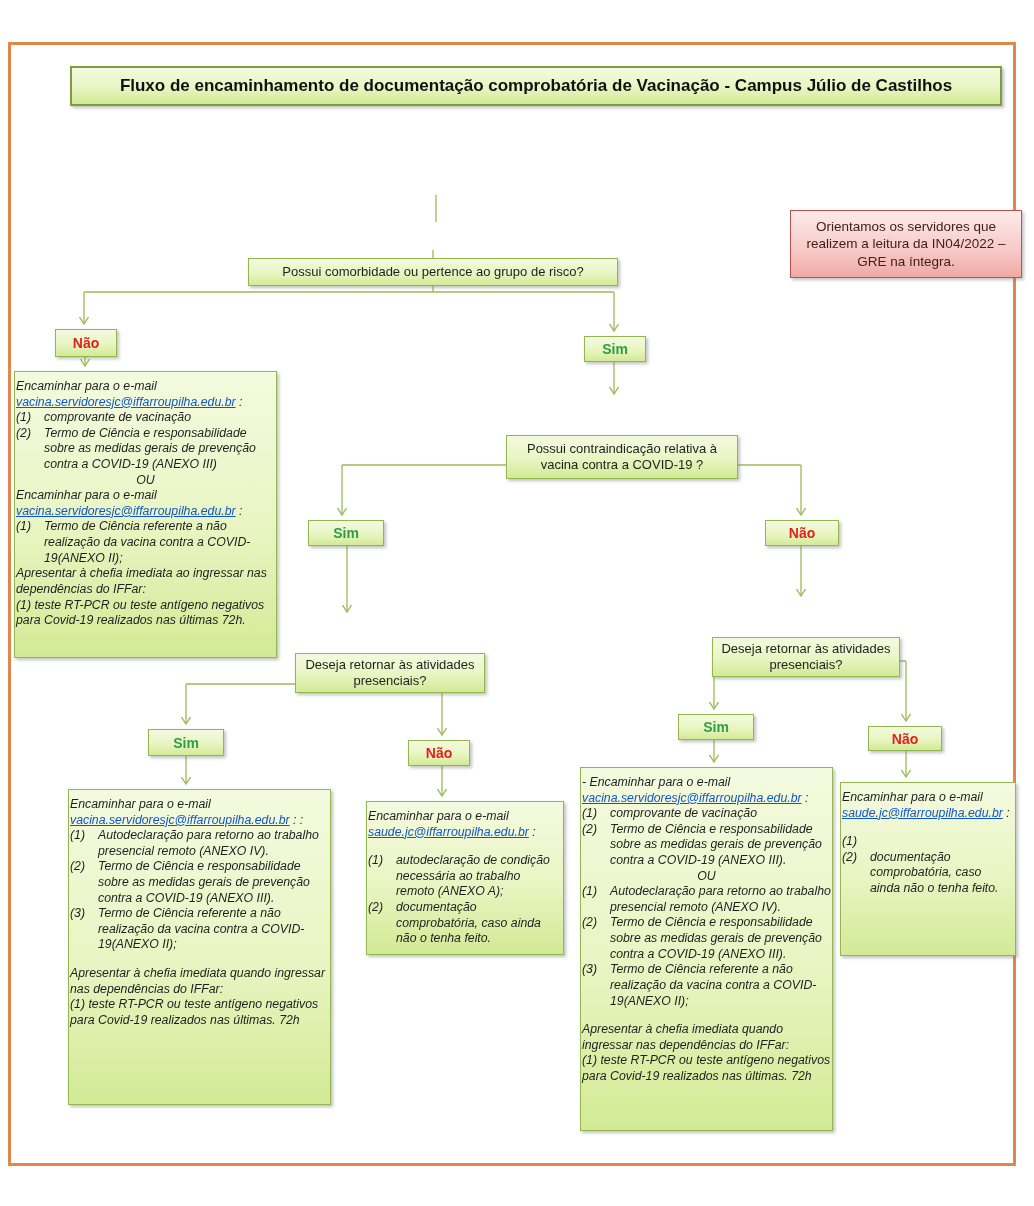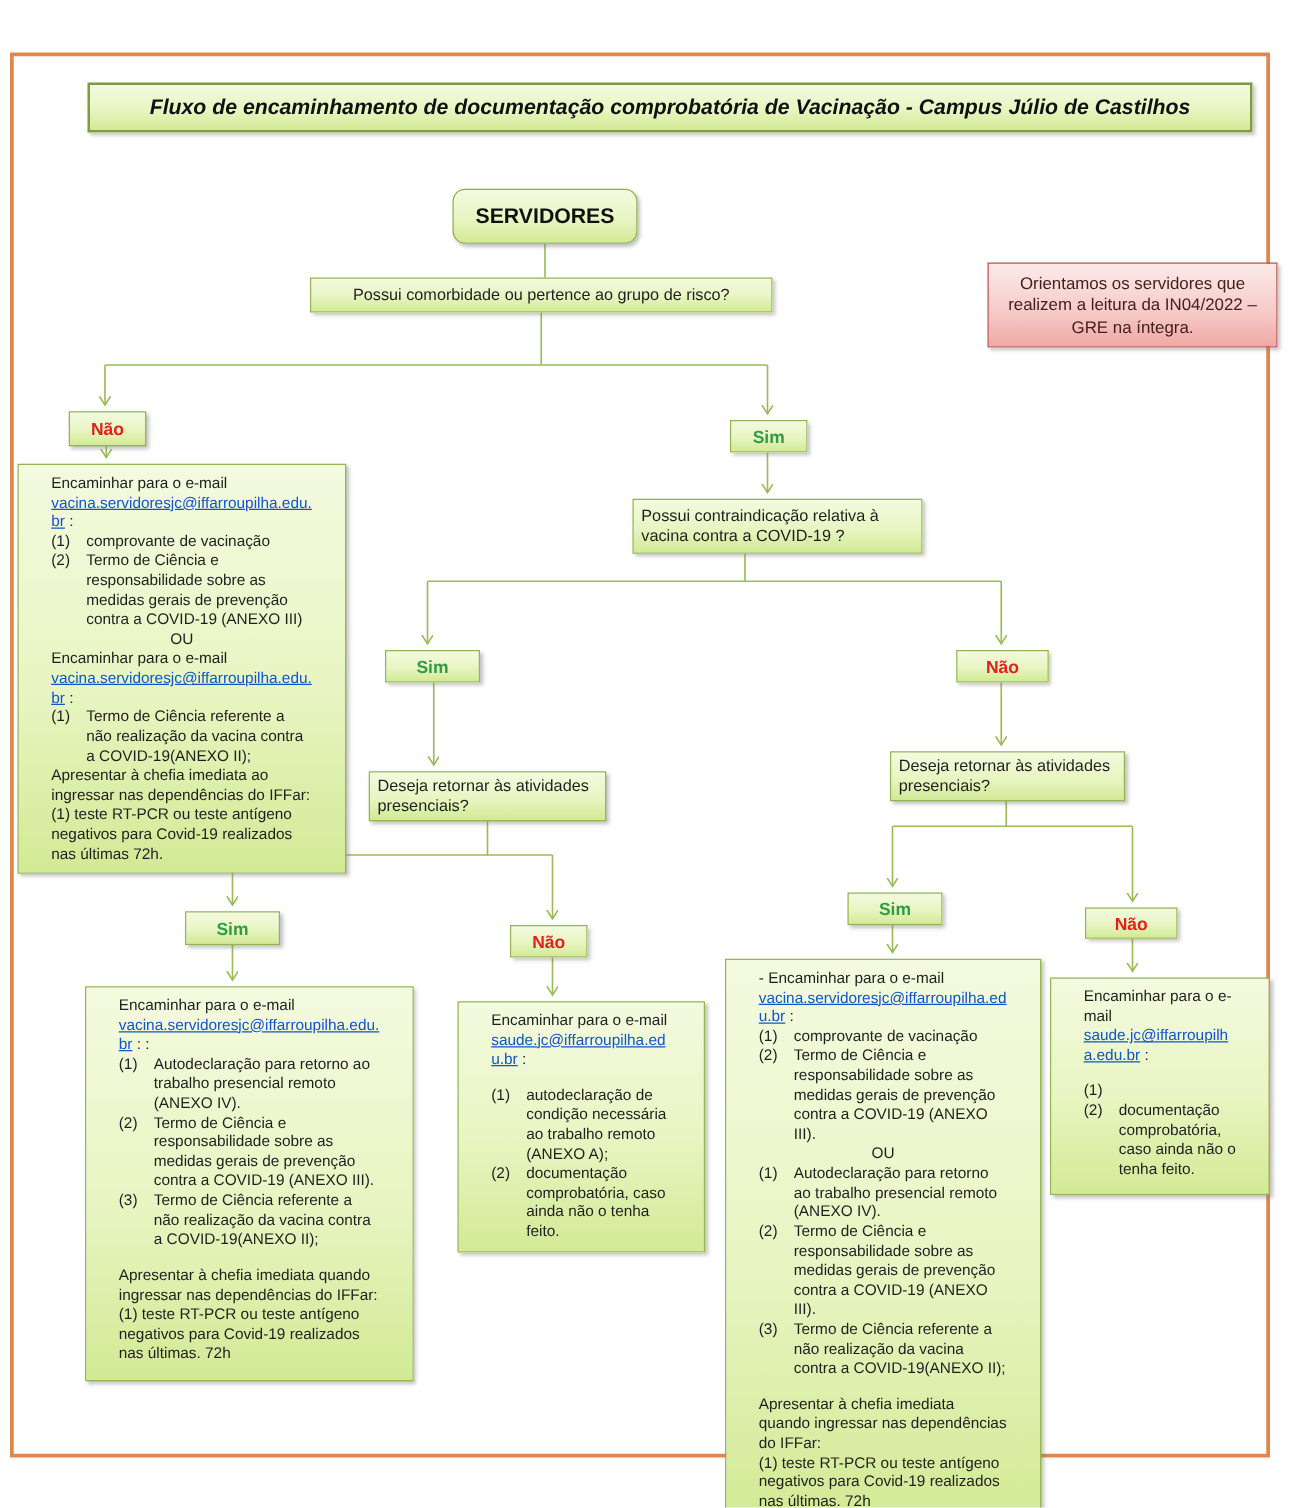--- a/index.html
+++ b/index.html
@@ -7,34 +7,34 @@
         font-family:"Liberation Sans","DejaVu Sans",sans-serif;color:#262626;}
   .frame{position:absolute;left:8px;top:42px;width:1008px;height:1124px;
          border:3px solid #e0874b;background:#ffffff;}
   .abs{position:absolute;box-sizing:border-box;}
   svg.wires{position:absolute;left:0;top:0;width:1034px;height:1206px;pointer-events:none;}
 
   .gbox{background:linear-gradient(to bottom,#f4fadf 0%,#e8f5c2 55%,#d2ea95 100%);
         border:1px solid #94b64e;box-shadow:2px 2px 3px rgba(120,120,120,0.45);}
   .title-box{display:flex;align-items:center;justify-content:center;
         font-size:17px;font-weight:bold;color:#111;text-align:center;
-        border:2px solid #7e9c40;font-style:italic;}
+        border:2px solid #7e9c40;}
   .start{display:flex;align-items:center;justify-content:center;border-radius:10px;
         font-size:17px;font-weight:bold;color:#111;border:1.5px solid #8fae4a;}
-  .qbox{display:flex;align-items:center;justify-content:center;
-        font-size:13px;color:#1f1f1f;padding:2px 6px;line-height:1.25;}
+  .qbox{display:flex;align-items:center;justify-content:center;text-align:center;
+        font-size:13px;color:#1f1f1f;padding:2px 6px;line-height:1.25;margin-top:36px;}
   .lbl{display:flex;align-items:center;justify-content:center;
         font-size:14px;font-weight:bold;}
   .lbl.yes{color:#2e9e44;}
   .lbl.no{color:#e32019;}
   .notice{background:linear-gradient(to bottom,#fcebe9 0%,#f6c9c6 60%,#efa9a4 100%);
         border:1.5px solid #c0504d;box-shadow:2px 2px 3px rgba(120,120,120,0.45);
         display:flex;align-items:center;justify-content:center;text-align:center;
         font-size:13.5px;color:#43201c;padding:14px 8px;line-height:1.3;}
-  .content{font-size:12.3px;line-height:1.27;color:#1f1f1f;padding:7px 26px;text-align:left;}
+  .content{font-size:12.3px;line-height:1.27;color:#1f1f1f;padding:7px 1px;text-align:left;font-style:italic;}
   .content .ln{margin:0;}
   .content .item{display:flex;}
   .content .mk{flex:none;width:28px;}
   .content .tx{flex:1;}
   .content .ctr{text-align:center;}
   .content .blank{height:13px;}
   .lnk{color:#1155cc;text-decoration:underline;word-break:break-all;cursor:pointer;}
 </style>
 </head>
 <body>
@@ -72,21 +72,20 @@
       <path d="M906,661 V721" marker-end="url(#arrow)"></path>
       <path d="M186,756 V784" marker-end="url(#arrow)"></path>
       <path d="M442,766 V796" marker-end="url(#arrow)"></path>
       <path d="M714,740 V762" marker-end="url(#arrow)"></path>
       <path d="M906,751 V777" marker-end="url(#arrow)"></path>
     </g>
   </svg>
 
   <div class="abs gbox title-box" style="left:70px;top:66px;width:932px;height:40px;">Fluxo de encaminhamento de documentação comprobatória de Vacinação - Campus Júlio de Castilhos</div>
 
-  <div class="abs gbox start" style="left:362px;top:151px;width:148px;height:44px;">SERVIDORES</div>
 
   <div class="abs gbox qbox" style="left:248px;top:222px;width:370px;height:28px;">Possui comorbidade ou pertence ao grupo de risco?</div>
 
   <div class="abs notice" style="left:790px;top:210px;width:232px;height:68px;">Orientamos os servidores que realizem a leitura da IN04/2022 –GRE na íntegra.</div>
 
   <div class="abs gbox lbl no" style="left:55px;top:329px;width:62px;height:28px;">Não</div>
 
   <div class="abs gbox lbl yes" style="left:584px;top:336px;width:62px;height:26px;">Sim</div>
 
   <div class="abs gbox content" style="left:14px;top:371px;width:263px;min-height:287px;">

